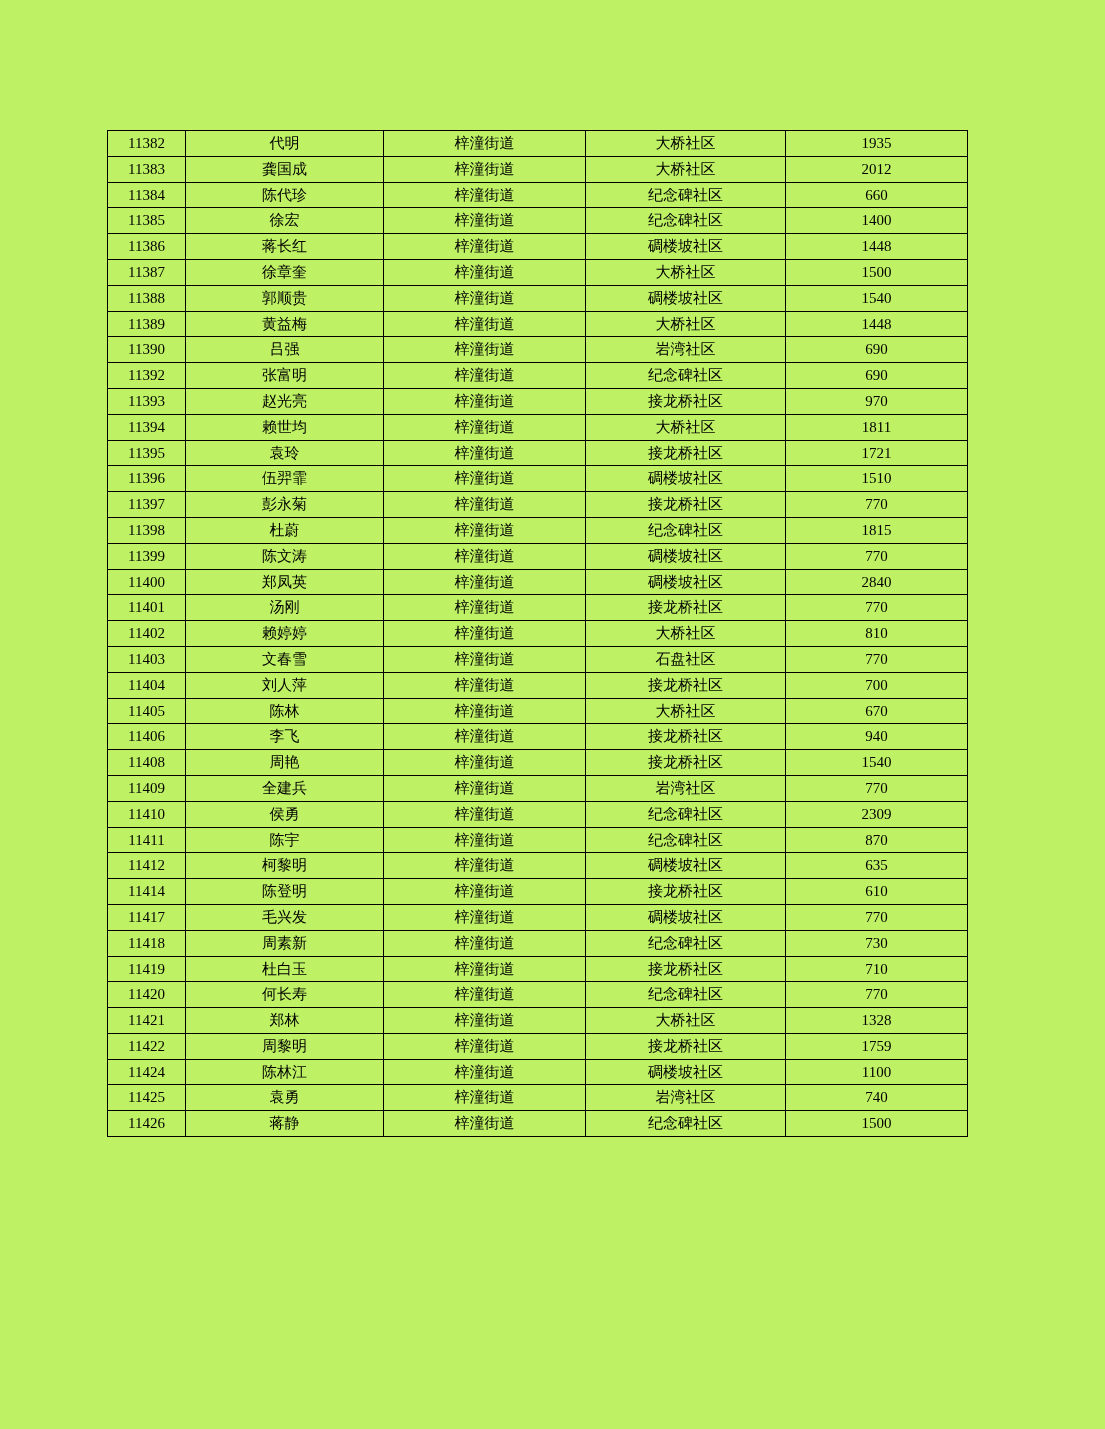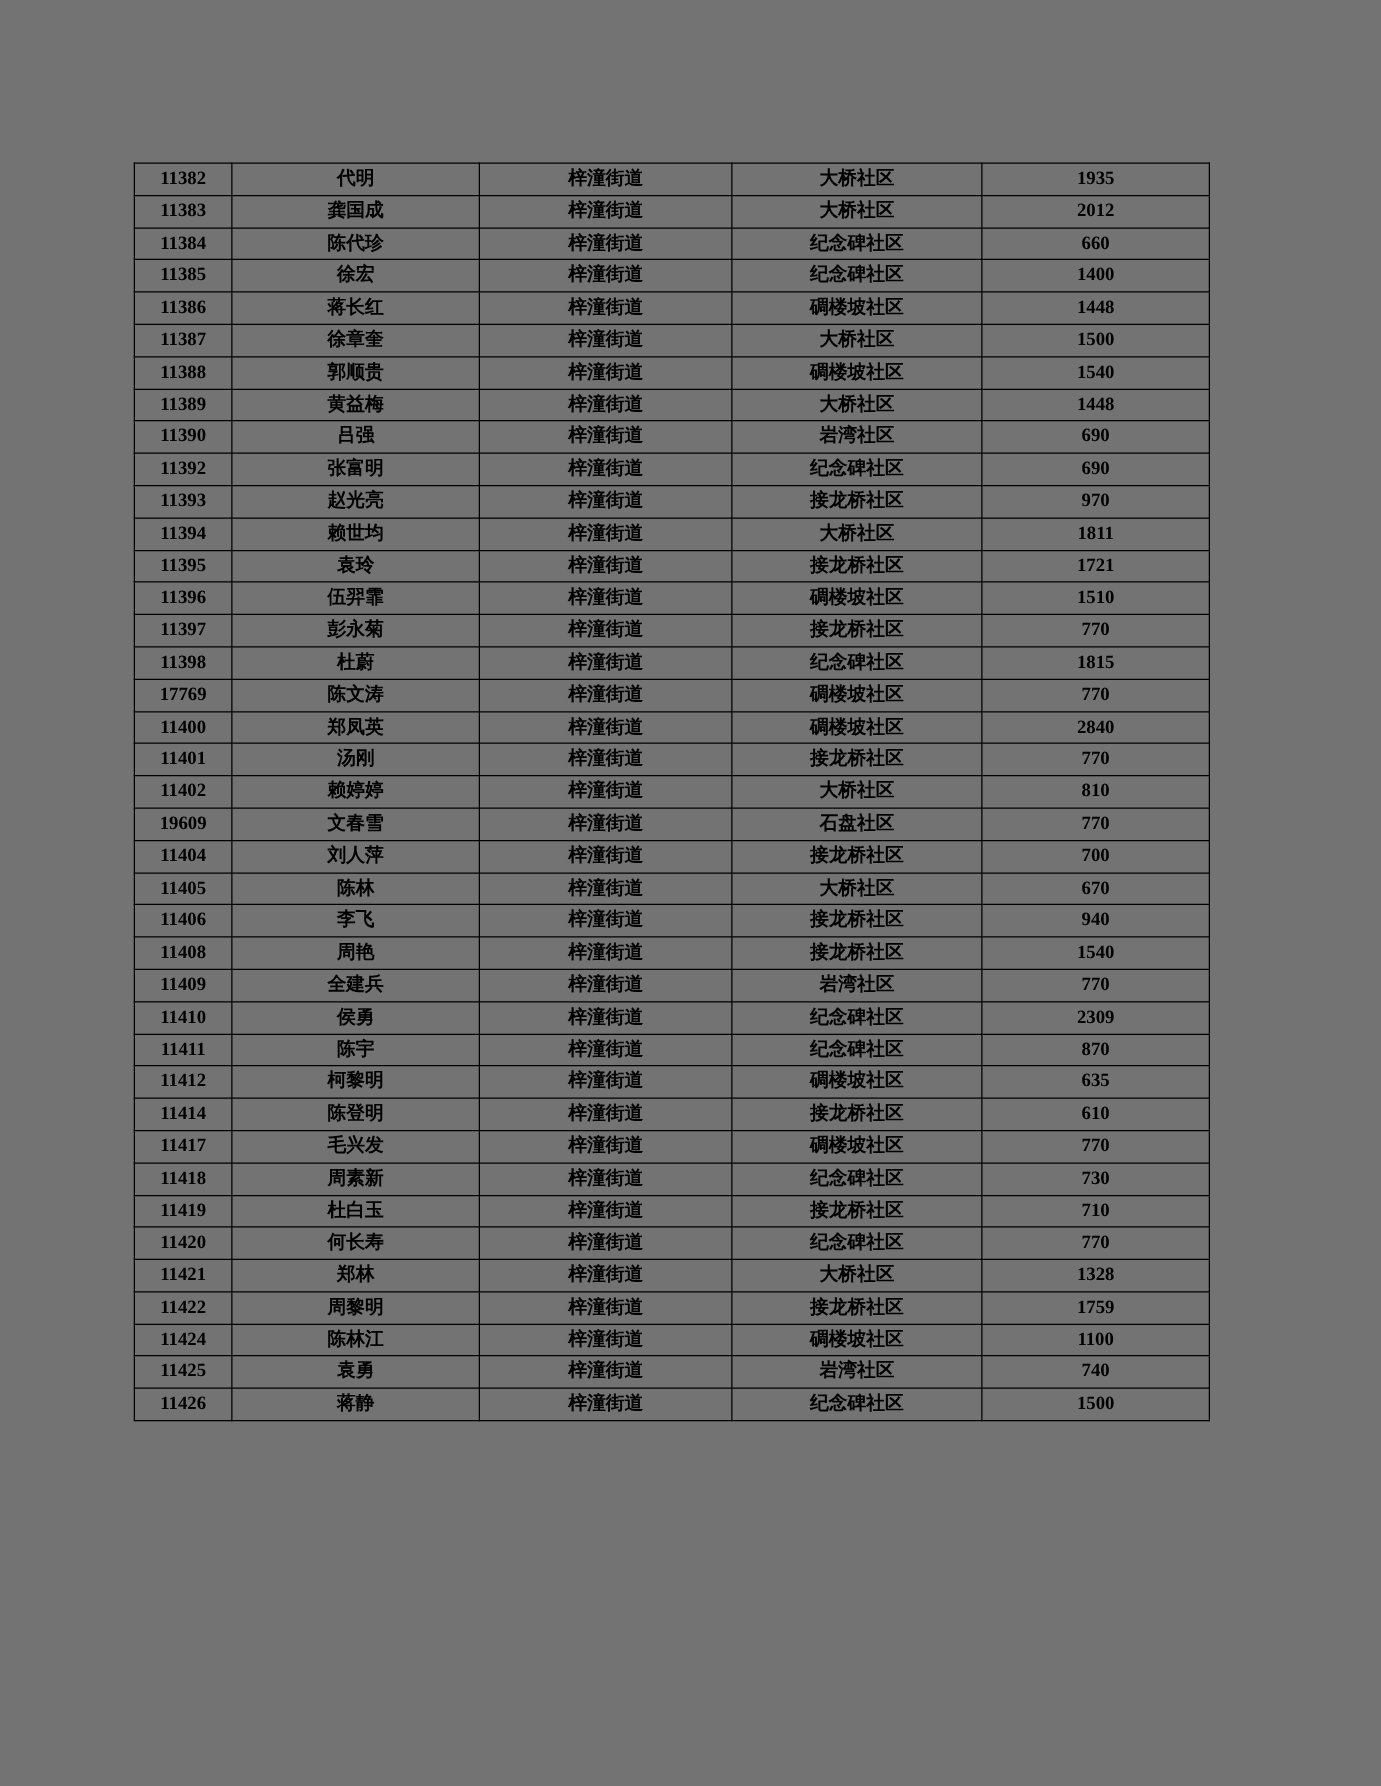--- a/index.html
+++ b/index.html
@@ -10,23 +10,22 @@
   body {
     width: 1105px;
     height: 1429px;
     font-family: "Liberation Serif", "DejaVu Serif", serif;
     color: #000000;
   }
   .page {
     position: relative;
     width: 1105px;
     height: 1429px;
-    background: #737373;
+    background: #bef264;
     overflow: hidden;
-    font-weight: bold;
   }
   table.records {
     position: absolute;
     left: 107px;
     top: 130px;
     width: 860px;
     border-collapse: collapse;
     table-layout: fixed;
   }
   table.records td {
@@ -165,21 +164,21 @@
           <td>770</td>
         </tr>
         <tr>
           <td>11398</td>
           <td>杜蔚</td>
           <td>梓潼街道</td>
           <td>纪念碑社区</td>
           <td>1815</td>
         </tr>
         <tr>
-          <td>17769</td>
+          <td>11399</td>
           <td>陈文涛</td>
           <td>梓潼街道</td>
           <td>碉楼坡社区</td>
           <td>770</td>
         </tr>
         <tr>
           <td>11400</td>
           <td>郑凤英</td>
           <td>梓潼街道</td>
           <td>碉楼坡社区</td>
@@ -193,21 +192,21 @@
           <td>770</td>
         </tr>
         <tr>
           <td>11402</td>
           <td>赖婷婷</td>
           <td>梓潼街道</td>
           <td>大桥社区</td>
           <td>810</td>
         </tr>
         <tr>
-          <td>19609</td>
+          <td>11403</td>
           <td>文春雪</td>
           <td>梓潼街道</td>
           <td>石盘社区</td>
           <td>770</td>
         </tr>
         <tr>
           <td>11404</td>
           <td>刘人萍</td>
           <td>梓潼街道</td>
           <td>接龙桥社区</td>

